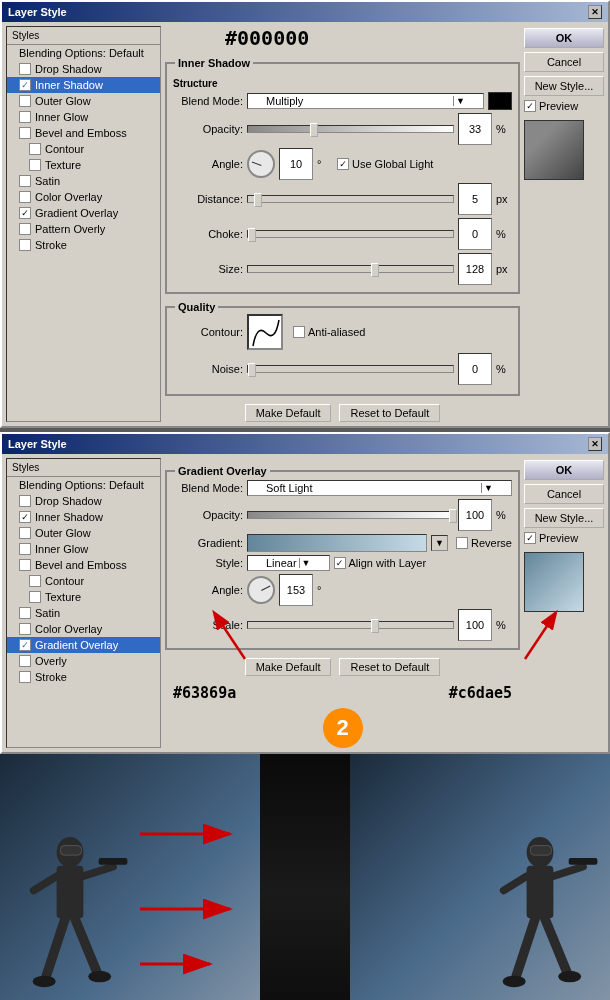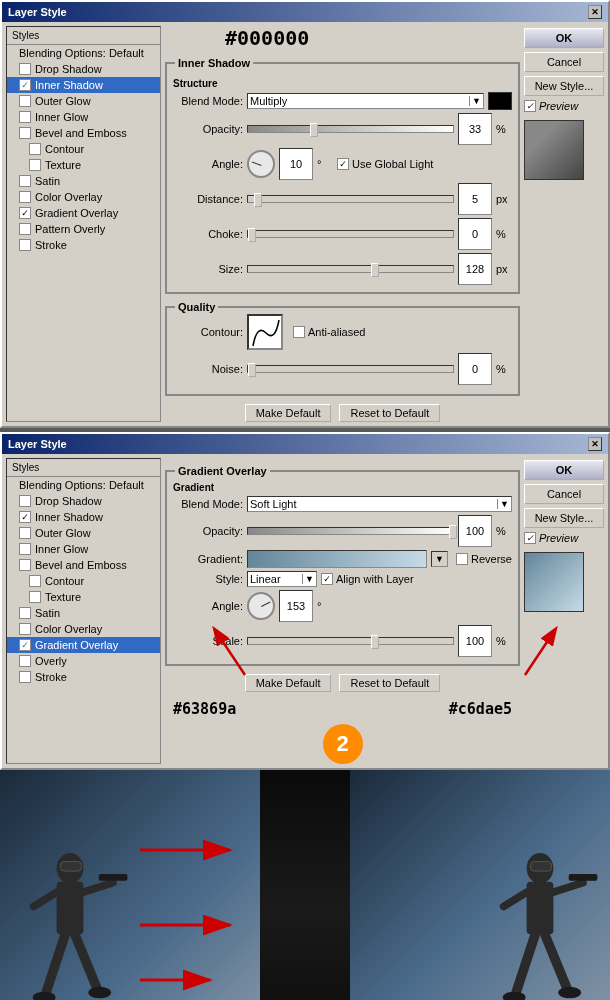--- a/index.html
+++ b/index.html
@@ -151,21 +151,21 @@
     .form-label {
       width: 70px;
       text-align: right;
       font-size: 11px;
       flex-shrink: 0;
     }
 
     .select-box {
       background: #fff;
       border: 1px inset #888;
-      padding: 1px 2px;
+      padding: 1px 18px;
       font-size: 11px;
       display: flex;
       align-items: center;
       gap: 2px;
       min-width: 80px;
     }
 
     .select-arrow {
       border-left: 1px solid #888;
       padding-left: 2px;
@@ -291,21 +291,20 @@
       padding: 3px 4px;
       cursor: pointer;
       text-align: center;
     }
 
     .preview-checkbox {
       display: flex;
       align-items: center;
       gap: 3px;
       font-size: 11px;
-      font-style: italic;
     }
 
     .preview-box {
       width: 60px;
       height: 60px;
       background: linear-gradient(135deg, #888 0%, #444 100%);
       border: 1px solid #333;
       margin-top: 4px;
     }
 
@@ -652,21 +651,20 @@
       <div class="sidebar-item">
         <div class="checkbox-box"></div>
         <span>Stroke</span>
       </div>
     </div>
 
     <div class="main-content">
 
       <div class="panel-inner" style="margin-top:12px;">
         <div class="panel-title">Gradient Overlay</div>
-        <div class="panel-subtitle" style="margin-top:2px;">Gradient</div>
 
         <div class="form-row">
           <span class="form-label">Blend Mode:</span>
           <div class="select-box" style="flex:1; justify-content:space-between;">
             <span>Soft Light</span>
             <span class="select-arrow">▼</span>
           </div>
         </div>
 
         <div class="form-row">

